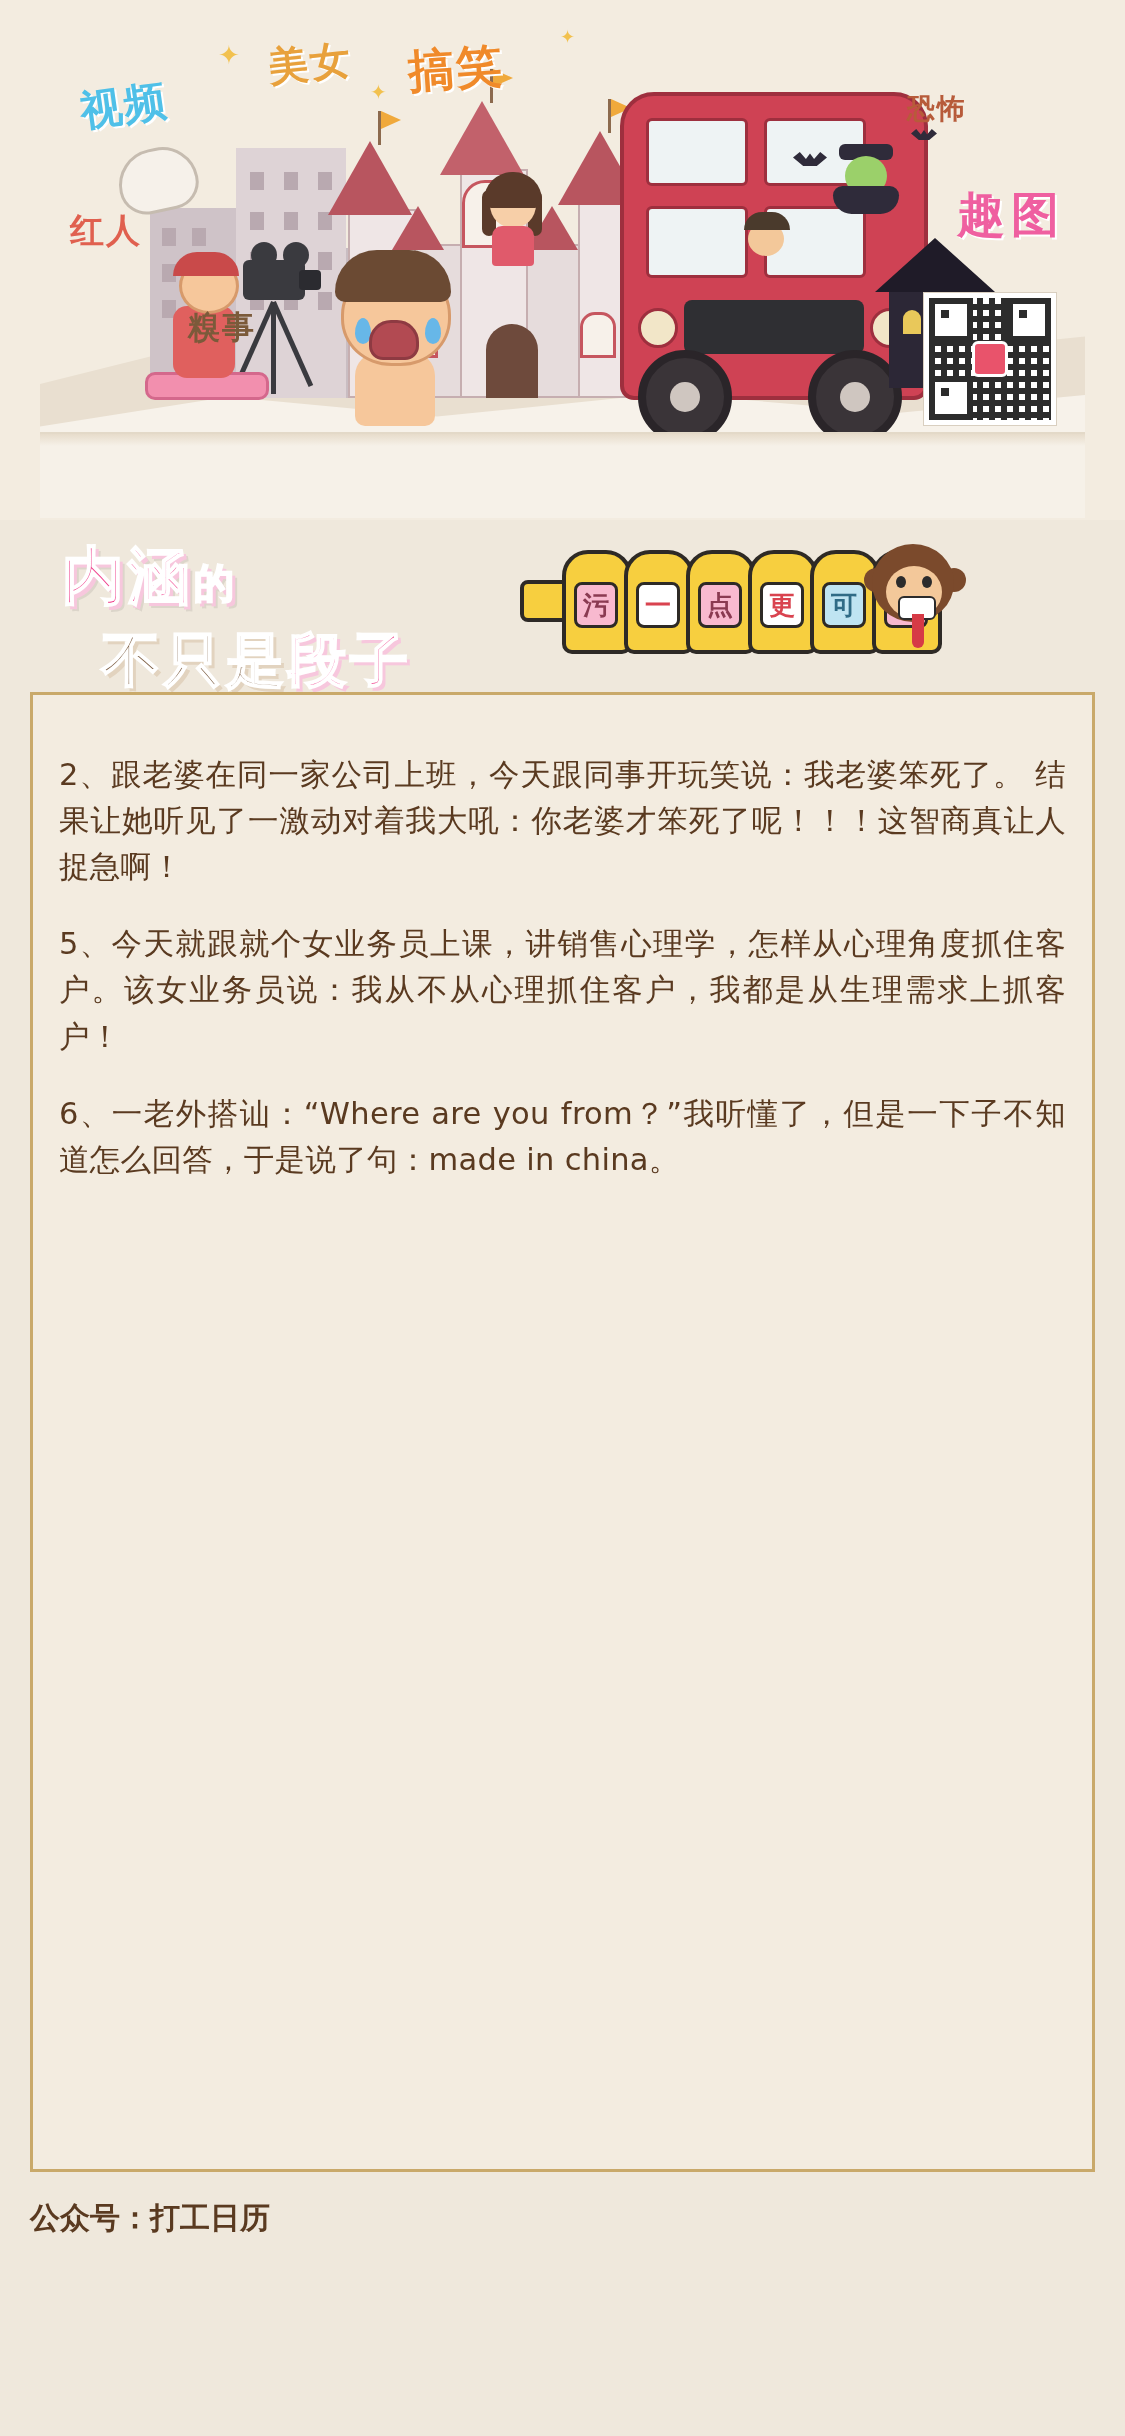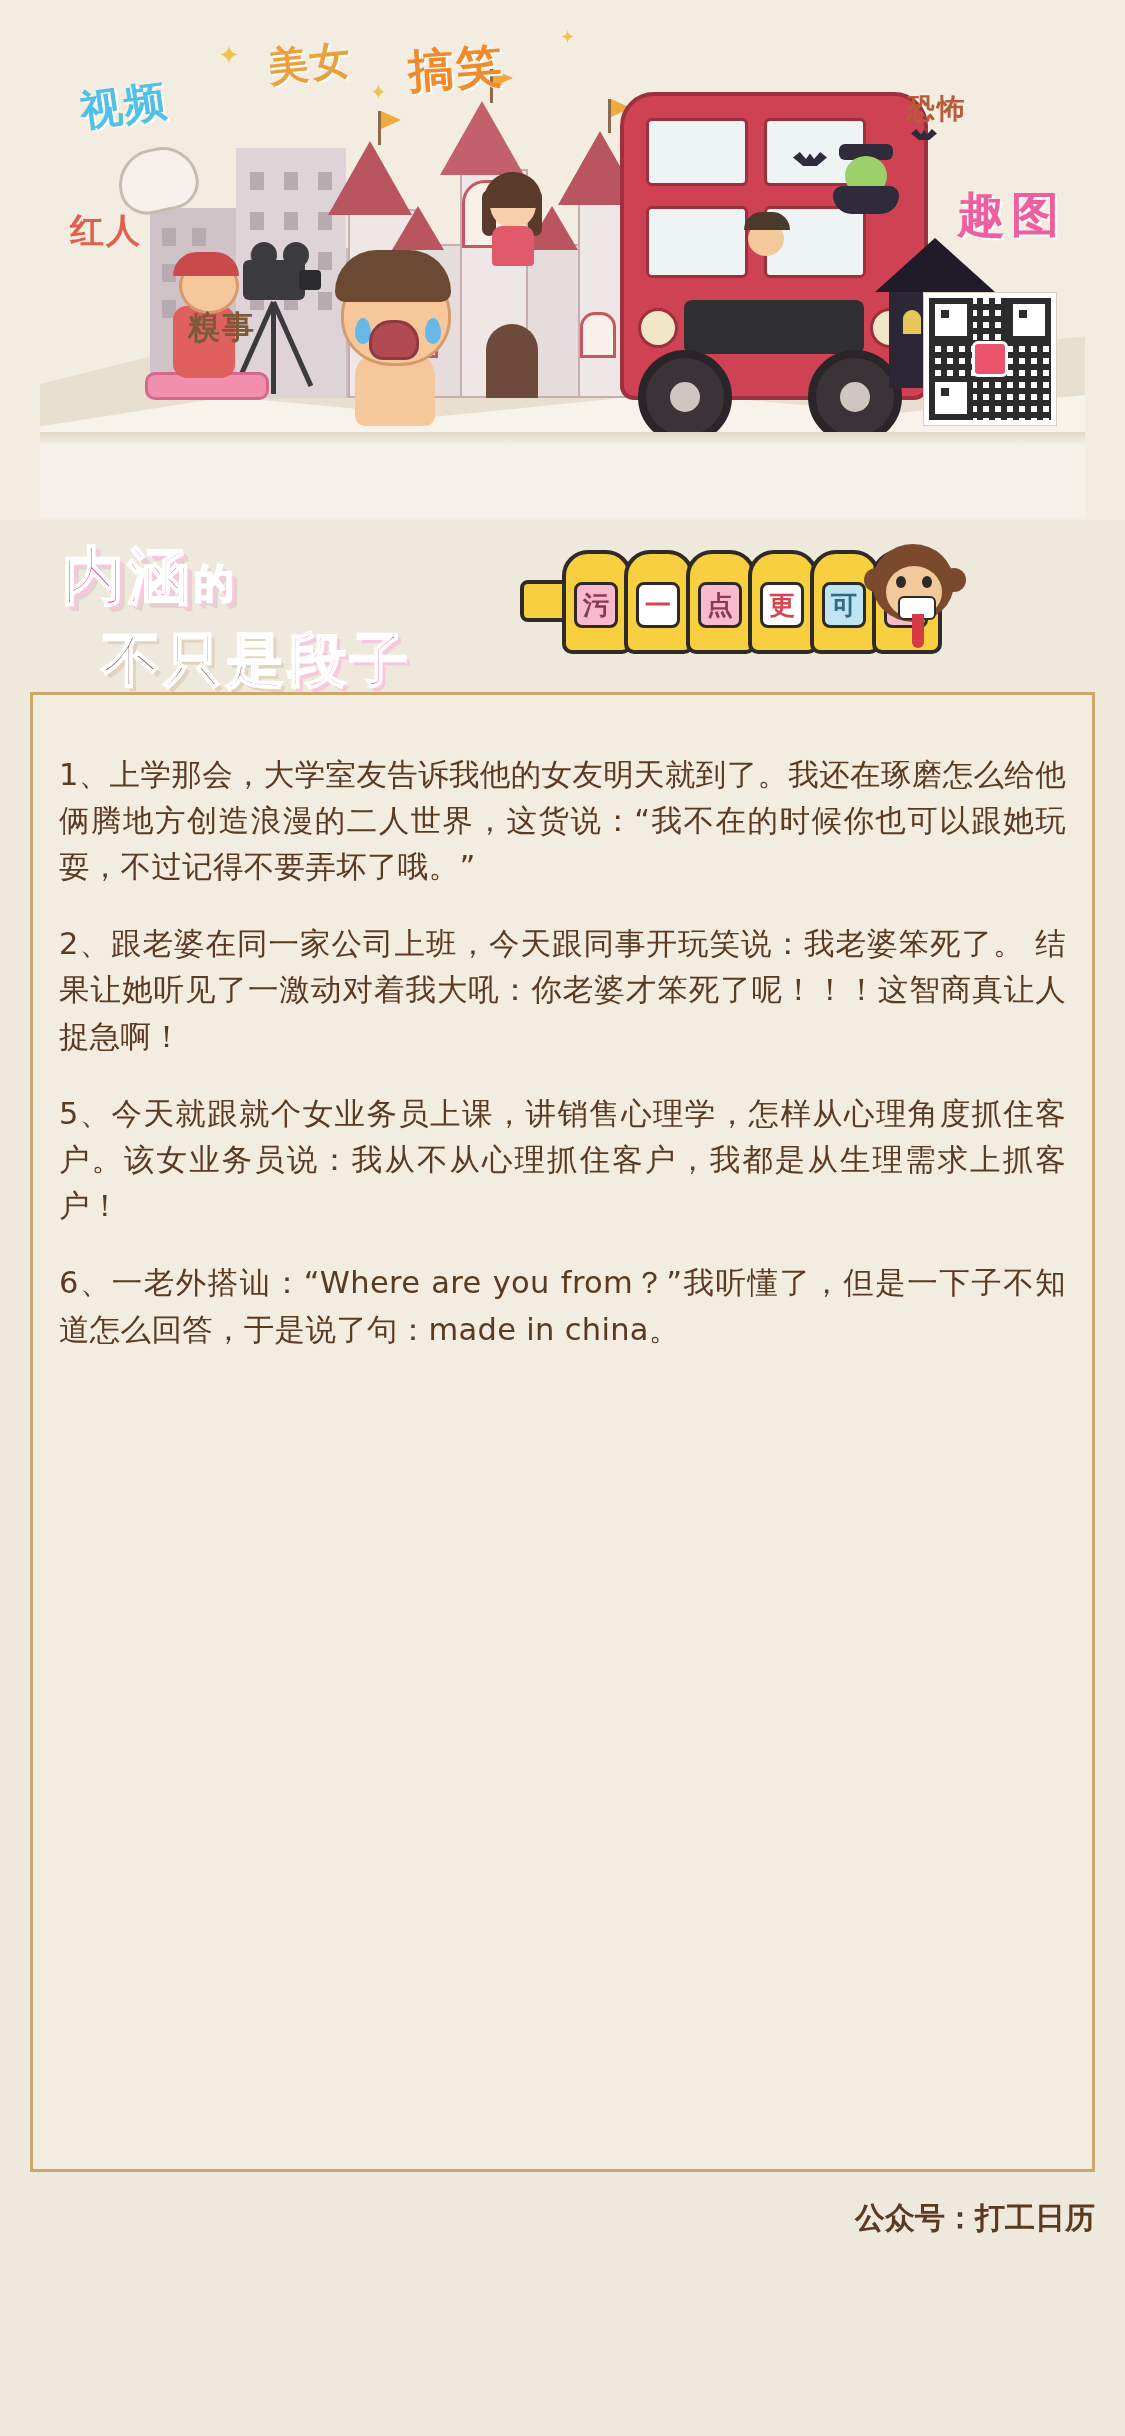--- a/index.html
+++ b/index.html
@@ -442,21 +442,21 @@
     font-family: "DejaVu Sans", "Liberation Sans", sans-serif;
     letter-spacing: 0.3px;
   }
   .joke:last-child { margin-bottom: 0; }
 
   
   .footer {
     position: relative;
     margin: 26px 30px 0 30px;
     display: flex;
-    justify-content: flex-end;
+    justify-content: flex-start;
     align-items: center;
     color: #5a3a20;
     font-size: 30px;
     font-weight: 700;
     font-family: "DejaVu Sans", "Liberation Sans", sans-serif;
   }
 </style>
 </head>
 <body>
 
@@ -650,21 +650,20 @@
       <div class="mk-face"></div>
       <div class="mk-eye" style="left:36px;"></div>
       <div class="mk-eye" style="left:62px;"></div>
       <div class="mk-mouth"></div>
       <div class="mk-blood"></div>
     </div>
   </div>
 </div>
 
 <div class="content">
-  <p class="joke">1、上学那会，大学室友告诉我他的女友明天就到了。我还在琢磨怎么给他俩腾地方创造浪漫的二人世界，这货说：“我不在的时候你也可以跟她玩耍，不过记得不要弄坏了哦。”</p>
   <p class="joke">2、跟老婆在同一家公司上班，今天跟同事开玩笑说：我老婆笨死了。 结果让她听见了一激动对着我大吼：你老婆才笨死了呢！！！这智商真让人捉急啊！</p>
   <p class="joke">5、今天就跟就个女业务员上课，讲销售心理学，怎样从心理角度抓住客户。该女业务员说：我从不从心理抓住客户，我都是从生理需求上抓客户！</p>
   <p class="joke">6、一老外搭讪：“Where are you from？”我听懂了，但是一下子不知道怎么回答，于是说了句：made in china。</p>
 </div>
 
 <div class="footer">
   <div>公众号：打工日历</div>
 </div>
 
 </body></html>

